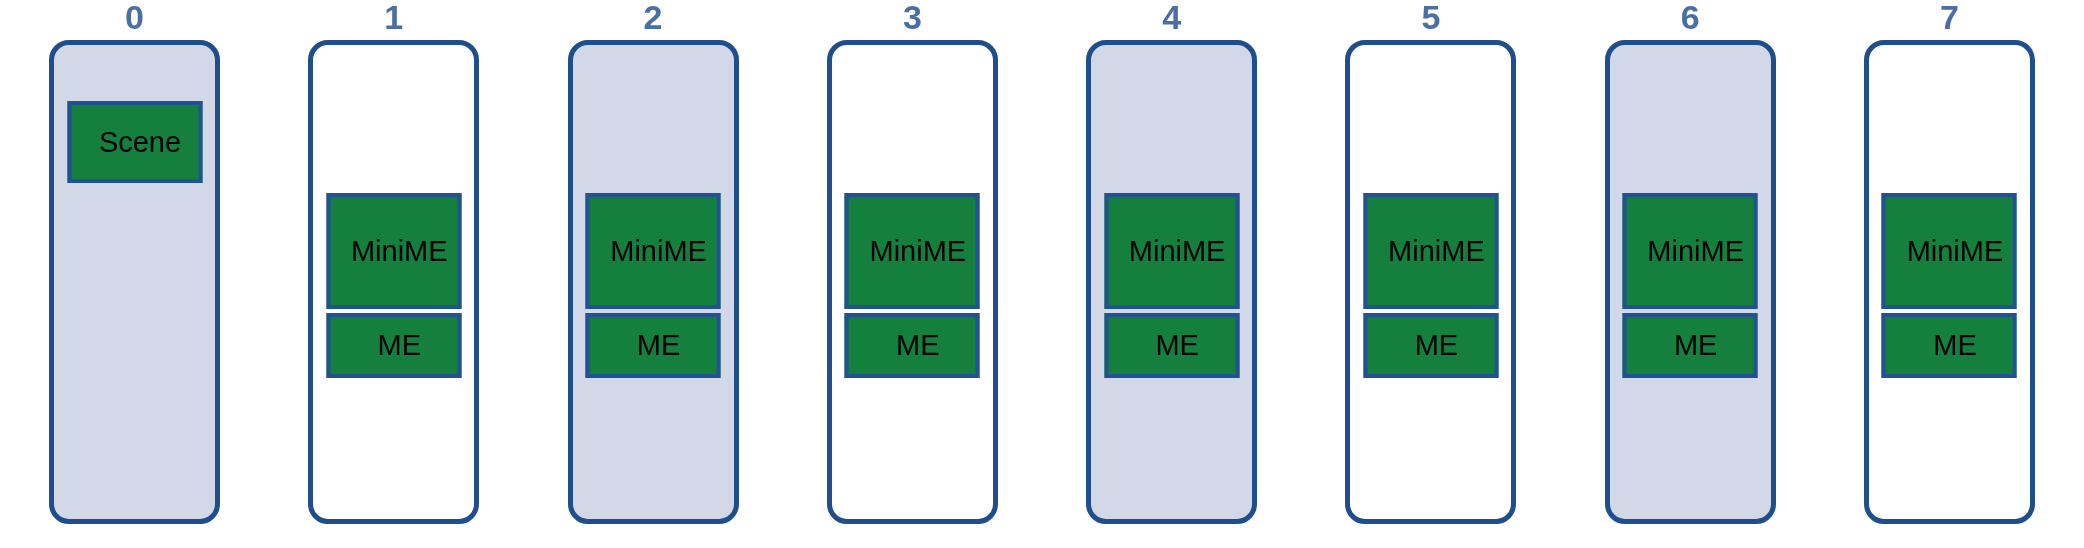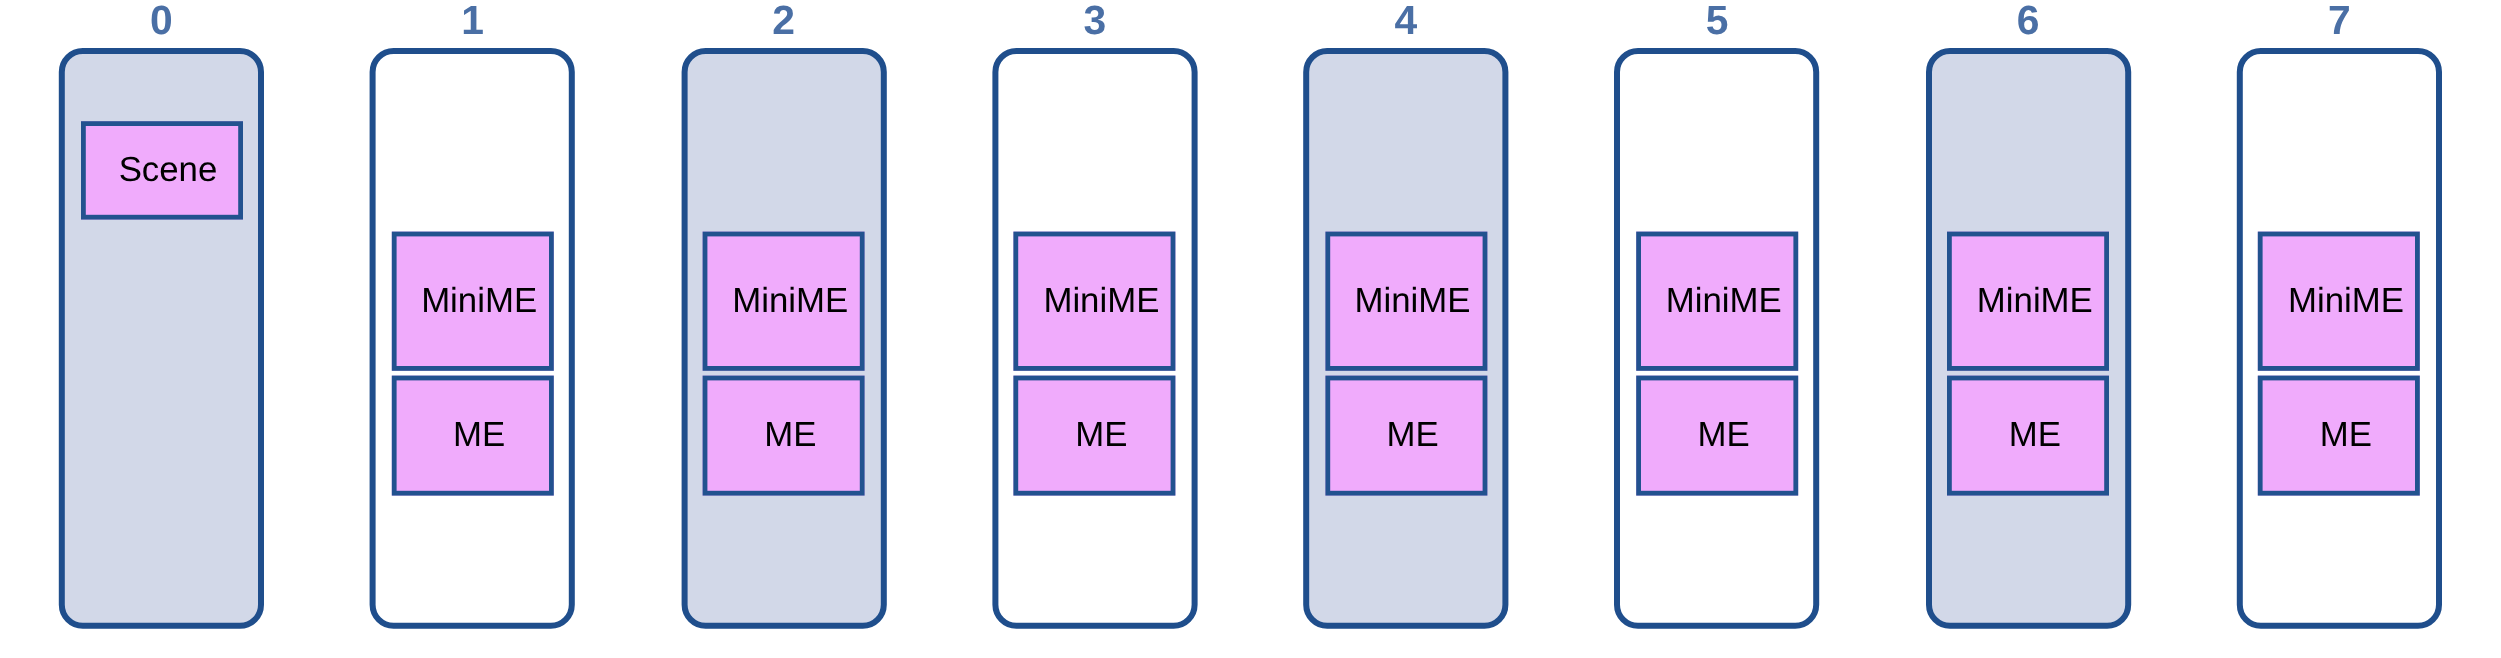--- a/index.html
+++ b/index.html
@@ -69,21 +69,21 @@
   .column-body.shaded {
     background: #d2d8e8;
   }
 
   .inner-box {
     position: absolute;
     left: 50%;
     transform: translateX(-50%);
     width: 135px;
     border: 4px solid #22528f;
-    background: #f0abfc;
+    background: #15803d;
     box-sizing: border-box;
     display: flex;
     align-items: center;
     justify-content: center;
     color: #000000;
     font-size: 29px;
     font-weight: normal;
     line-height: 1;
     user-select: none;
     padding-left: 11px;
@@ -94,21 +94,21 @@
     height: 82px;
   }
 
   .box-minime {
     top: 148px;
     height: 116px;
   }
 
   .box-me {
     top: 268px;
-    height: 100px;
+    height: 65px;
   }
 </style>
 </head>
 <body>
 
 <div id="diagram">
   <div class="columns-row">
 
   <div class="column-group">
         <div class="column-header">0</div>

